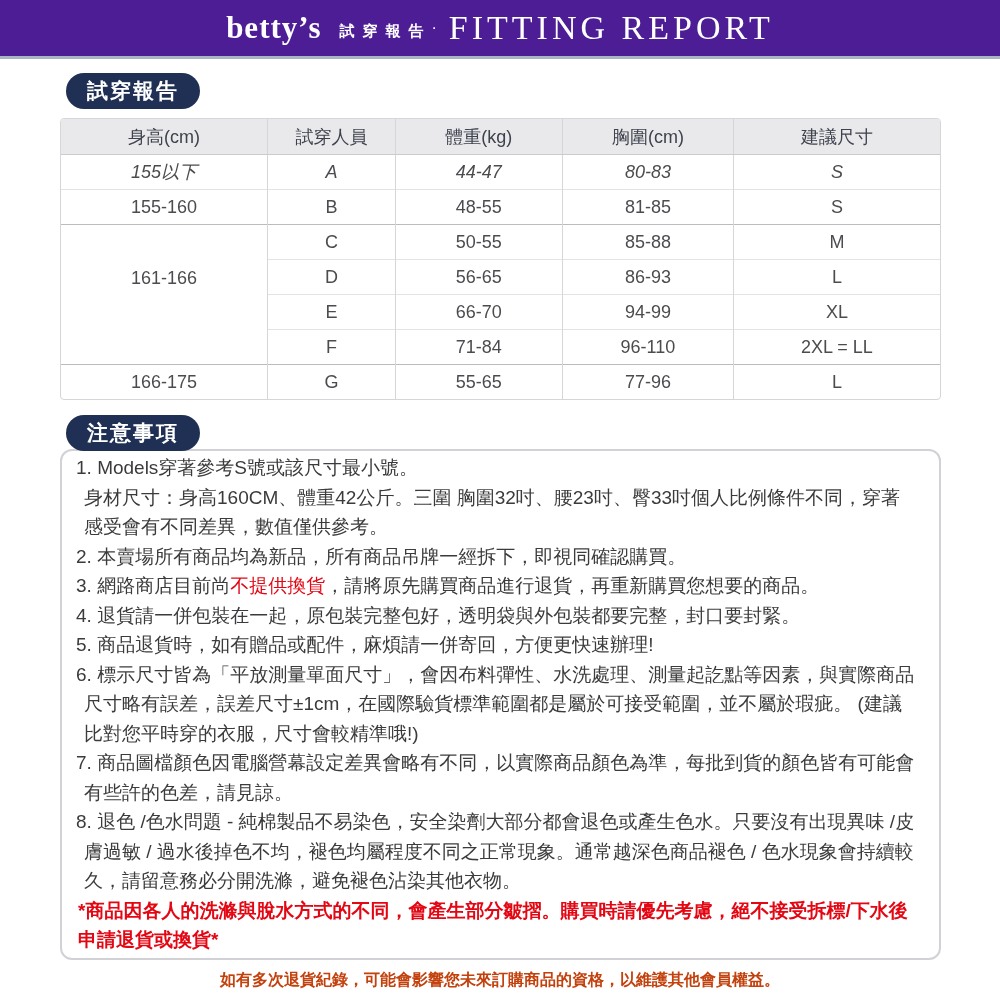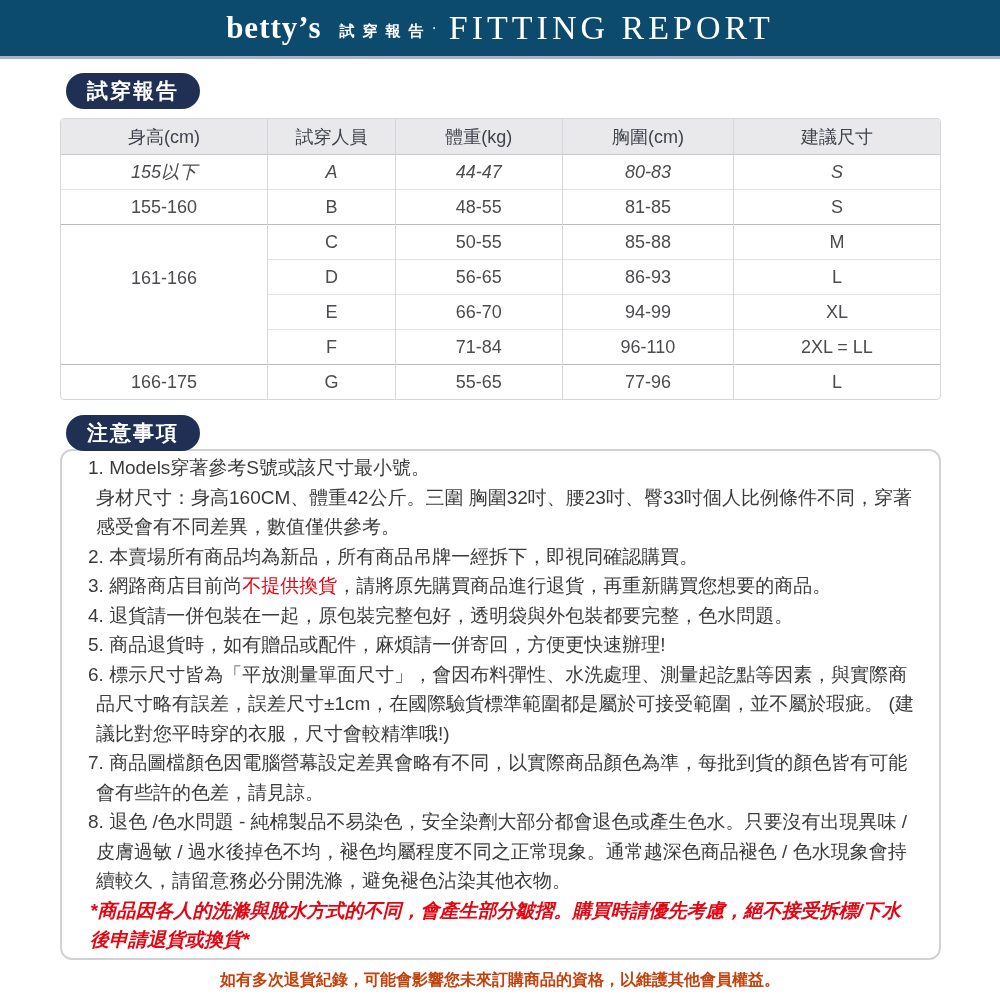--- a/index.html
+++ b/index.html
@@ -1,20 +1,20 @@
 <!DOCTYPE html>
 <html><head>
 <meta charset="utf-8">
 <style>
   html,body{margin:0;padding:0;background:#fff;}
   .page{width:1000px;height:1000px;overflow:hidden;background:#fff;
         font-family:"Liberation Sans",sans-serif;}
 
   
-  .topbar{height:56px;background:#0c4a6e;border-bottom:3px solid #a9b3c6;
+  .topbar{height:56px;background:#4c1d95;border-bottom:3px solid #a9b3c6;
           display:flex;align-items:center;justify-content:center;color:#fff;}
   .brand{font-family:"Liberation Serif",serif;font-size:31px;font-weight:bold;letter-spacing:1px;}
   .sub{font-size:15px;font-weight:bold;letter-spacing:8px;margin:6px 0 0 18px;}
   .dot{margin:0 12px 0 0;font-size:16px;}
   .title-en{font-family:"Liberation Serif",serif;font-size:34px;letter-spacing:4px;}
 
   
   .badge{display:inline-block;background:#1f3054;color:#fff;font-weight:bold;
          font-size:21px;letter-spacing:2px;padding:7px 21px 8px;border-radius:20px;line-height:1;}
   .badge1{margin:14px 0 0 66px;}
@@ -35,24 +35,24 @@
   .table-wrap th:last-child,.table-wrap td:last-child{border-right:none;}
   .table-wrap tbody td{border-top:1px solid #e3e3e6;}
   .table-wrap tbody tr:first-child td{border-top:none;font-style:italic;}
   .table-wrap tbody tr.group-start td{border-top-color:#bcbcc0;}
   .merged .shift{position:relative;top:-16px;display:inline-block;}
 
   
   .notice-wrap{position:relative;margin:49px 59px 0 60px;}
   .badge2{position:absolute;top:-34px;left:6px;}
   .notice-box{border:2px solid #d2d2d6;border-radius:12px;
-              padding:2px 22px 3px 26px;font-size:19px;line-height:29.5px;color:#3b3b3d;}
+              padding:2px 22px 3px 14px;font-size:19px;line-height:29.5px;color:#3b3b3d;}
   .note{margin:0;padding-left:8px;text-indent:-8px;}
   .red{color:#e30613;}
-  .warning{margin:0;padding-left:2px;color:#e30613;font-weight:bold;font-style:italic;}
+  .warning{margin:0;padding-left:2px;color:#e30613;font-weight:bold;}
 
   
   .footer-navy{margin:10px 0 0;text-align:center;color:#c2410c;font-weight:bold;font-size:16px;}
 </style>
 </head>
 <body>
 
 <div class="page">
 
   <header class="topbar">
@@ -126,21 +126,21 @@
     </table>
   </div>
 
   <div class="notice-wrap">
     <div class="badge badge2">注意事項</div>
     <div class="notice-box">
       <div id="notes">
           <p class="note"><span>1. </span><span>Models穿著參考S號或該尺寸最小號。</span><br><span>身材尺寸：身高160CM、體重42公斤。三圍 胸圍32吋、腰23吋、臀33吋個人比例條件不同，穿著感受會有不同差異，數值僅供參考。</span></p>
           <p class="note"><span>2. </span><span>本賣場所有商品均為新品，所有商品吊牌一經拆下，即視同確認購買。</span></p>
           <p class="note"><span>3. </span><span>網路商店目前尚</span><span class="red">不提供換貨</span><span>，請將原先購買商品進行退貨，再重新購買您想要的商品。</span></p>
-          <p class="note"><span>4. </span><span>退貨請一併包裝在一起，原包裝完整包好，透明袋與外包裝都要完整，色水問題。</span></p>
+          <p class="note"><span>4. </span><span>退貨請一併包裝在一起，原包裝完整包好，透明袋與外包裝都要完整，封口要封緊。</span></p>
           <p class="note"><span>5. </span><span>商品退貨時，如有贈品或配件，麻煩請一併寄回，方便更快速辦理!</span></p>
           <p class="note"><span>6. </span><span>標示尺寸皆為「平放測量單面尺寸」，會因布料彈性、水洗處理、測量起訖點等因素，與實際商品尺寸略有誤差，誤差尺寸±1cm，在國際驗貨標準範圍都是屬於可接受範圍，並不屬於瑕疵。 (建議比對您平時穿的衣服，尺寸會較精準哦!)</span></p>
           <p class="note"><span>7. </span><span>商品圖檔顏色因電腦營幕設定差異會略有不同，以實際商品顏色為準，每批到貨的顏色皆有可能會有些許的色差，請見諒。</span></p>
           <p class="note"><span>8. </span><span>退色 /色水問題 - 純棉製品不易染色，安全染劑大部分都會退色或產生色水。只要沒有出現異味 /皮膚過敏 / 過水後掉色不均，褪色均屬程度不同之正常現象。通常越深色商品褪色 / 色水現象會持續較久，請留意務必分開洗滌，避免褪色沾染其他衣物。</span></p>
         </div>
       <p class="warning">*商品因各人的洗滌與脫水方式的不同，會產生部分皺摺。購買時請優先考慮，絕不接受拆標/下水後申請退貨或換貨*</p>
     </div>
   </div>
 
   <p class="footer-navy">如有多次退貨紀錄，可能會影響您未來訂購商品的資格，以維護其他會員權益。</p>

